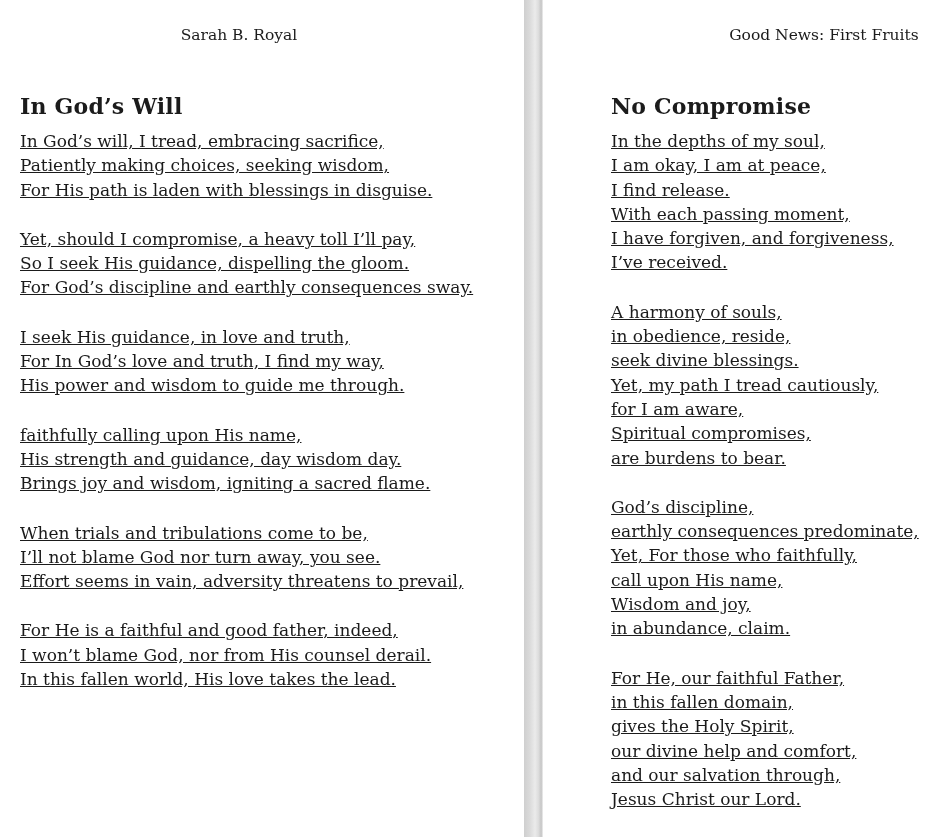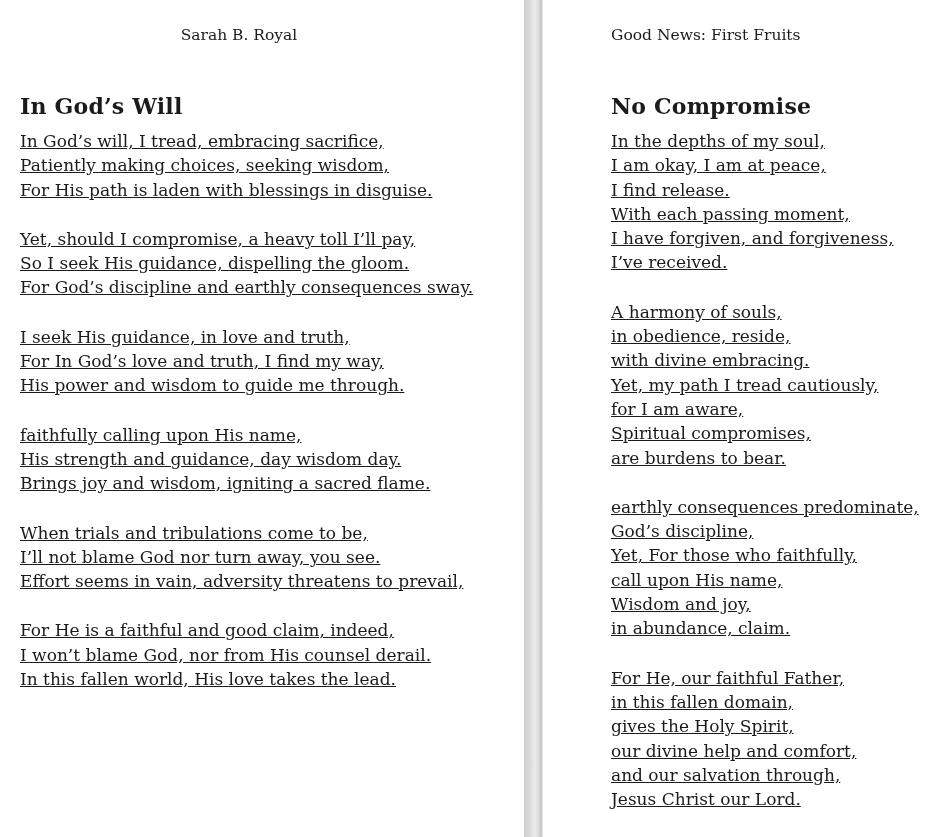--- a/index.html
+++ b/index.html
@@ -42,21 +42,21 @@
       #dddddd 76%,
       #c6c6c6 91%,
       #f1f1f1 100%);
   }
   .running-header {
     font-size: 15.5px;
     line-height: 19px;
     white-space: nowrap;
   }
   .running-header.center { text-align: center; }
-  .running-header.right  { text-align: left; }
+  .running-header.right  { text-align: right; }
   .poem-title {
     margin: 46px 0 0 0;
     font-size: 22px;
     line-height: 30px;
     font-weight: bold;
     letter-spacing: 0.2px;
   }
   .poem-body {
     margin-top: 8px;
     font-size: 17px;
@@ -100,21 +100,21 @@
           <span class="line">faithfully calling upon His name,</span>
           <span class="line">His strength and guidance, day wisdom day.</span>
           <span class="line">Brings joy and wisdom, igniting a sacred flame.</span>
         </p>
         <p class="stanza">
           <span class="line">When trials and tribulations come to be,</span>
           <span class="line">I’ll not blame God nor turn away, you see.</span>
           <span class="line">Effort seems in vain, adversity threatens to prevail,</span>
         </p>
         <p class="stanza">
-          <span class="line">For He is a faithful and good claim, indeed,</span>
+          <span class="line">For He is a faithful and good father, indeed,</span>
           <span class="line">I won’t blame God, nor from His counsel derail.</span>
           <span class="line">In this fallen world, His love takes the lead.</span>
         </p>
       </div>
   </div>
 
   <div class="gutter"></div>
 
   <div class="page page-right">
     <div class="running-header right">Good News: First Fruits</div>
@@ -124,29 +124,29 @@
           <span class="line">In the depths of my soul,</span>
           <span class="line">I am okay, I am at peace,</span>
           <span class="line">I find release.</span>
           <span class="line">With each passing moment,</span>
           <span class="line">I have forgiven, and forgiveness,</span>
           <span class="line">I’ve received.</span>
         </p>
         <p class="stanza">
           <span class="line">A harmony of souls,</span>
           <span class="line">in obedience, reside,</span>
-          <span class="line">with divine embracing.</span>
+          <span class="line">seek divine blessings.</span>
           <span class="line">Yet, my path I tread cautiously,</span>
           <span class="line">for I am aware,</span>
           <span class="line">Spiritual compromises,</span>
           <span class="line">are burdens to bear.</span>
         </p>
         <p class="stanza">
+          <span class="line">God’s discipline,</span>
           <span class="line">earthly consequences predominate,</span>
-          <span class="line">God’s discipline,</span>
           <span class="line">Yet, For those who faithfully,</span>
           <span class="line">call upon His name,</span>
           <span class="line">Wisdom and joy,</span>
           <span class="line">in abundance, claim.</span>
         </p>
         <p class="stanza">
           <span class="line">For He, our faithful Father,</span>
           <span class="line">in this fallen domain,</span>
           <span class="line">gives the Holy Spirit,</span>
           <span class="line">our divine help and comfort,</span>

